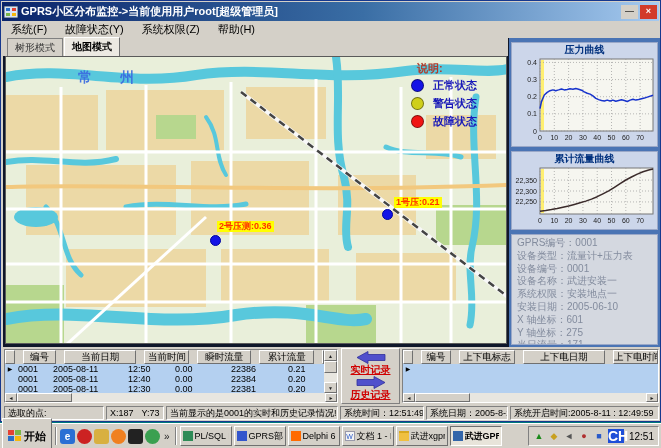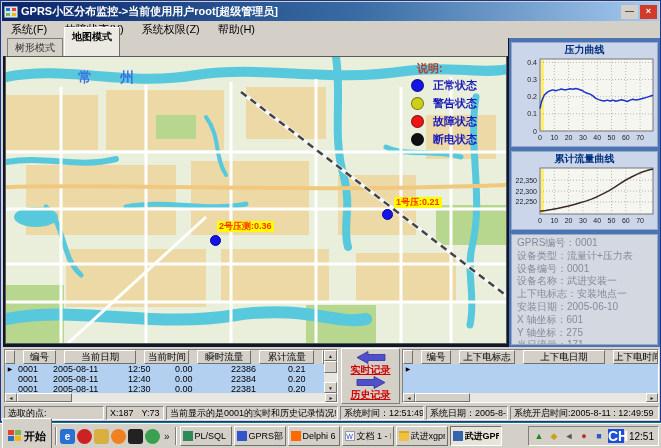--- a/index.html
+++ b/index.html
@@ -23,21 +23,21 @@
     background:#d4d0c8; display:flex; align-items:center; font-size:11px; }
   .menu-item { padding:1px 9px; }
 
   .client { position:absolute; left:2px; top:37px; width:656px; height:309px;
     background:#0f172a; }
   .tabstrip { position:absolute; left:0; top:0; width:505px; height:18px;
     background:#d4d0c8; display:flex; align-items:flex-end; padding-left:4px; }
   .tab { font-size:10px; padding:2px 7px 1px; background:#d4d0c8;
     border:1px solid #808080; border-bottom:none; margin-right:1px; color:#333; }
   .tab.active { background:#ece9e2; border-color:#fff #707070 transparent #fff;
-    position:relative; top:1px; padding-bottom:13px; font-weight:bold; color:#000; }
+    position:relative; top:1px; padding-bottom:3px; font-weight:bold; color:#000; }
 
   
   .map { position:absolute; left:2px; top:18px; width:502px; height:288px;
     background:#e9efda; border:1px solid #5a5a5a; overflow:hidden; }
   .map svg { display:block; }
   .city-label { position:absolute; left:72px; top:12px; color:#3a6ae0;
     font-size:14px; font-weight:bold; letter-spacing:12px; opacity:.9; }
   .legend { position:absolute; left:405px; top:4px; width:95px; }
   .legend-title { font-size:11px; font-weight:bold; color:#b23a2a; margin-left:6px; }
   .legend-row { display:flex; align-items:center; height:18px; }
@@ -219,24 +219,20 @@
           <span class="legend-label">正常状态</span>
         </div>
         <div class="legend-row">
           <span class="legend-dot" style="background: rgb(207, 207, 26);"></span>
           <span class="legend-label">警告状态</span>
         </div>
         <div class="legend-row">
           <span class="legend-dot" style="background: rgb(240, 20, 20);"></span>
           <span class="legend-label">故障状态</span>
         </div>
-        <div class="legend-row">
-          <span class="legend-dot" style="background: rgb(16, 16, 16);"></span>
-          <span class="legend-label">断电状态</span>
-        </div>
       </div>
 
       <div class="station-label" style="left:388px; top:140px;">1号压:0.21</div>
       <div class="station-dot" style="left: 376px; top: 152px; background: rgb(20, 20, 230);"></div>
       <div class="station-label" style="left:211px; top:164px;">2号压测:0.36</div>
       <div class="station-dot" style="left: 204px; top: 178px; background: rgb(20, 20, 230);"></div>
     </div>
 
     <div class="right-col">
       <div class="panel">
@@ -301,21 +297,21 @@
               <line x1="127.12658227848101" y1="3" x2="127.12658227848101" y2="49" stroke="#9a9a9a" stroke-width="0.7" stroke-dasharray="1,2"></line>
               <text x="127.12658227848101" y="58" font-size="7" fill="#222" text-anchor="middle">70</text>
               <polyline points="27.0,46.2 32.7,45.5 38.4,44.6 44.2,43.5 49.9,42.2 55.6,40.9 61.3,39.4 67.1,37.8 72.8,36.1 78.5,34.1 84.2,31.7 89.9,28.8 95.7,25.8 101.4,22.3 107.1,18.6 112.8,15.0 118.5,12.0 124.3,9.1 130.0,6.7 135.7,5.0 140.0,4.1" fill="none" stroke="#3a2a2a" stroke-width="1.5" stroke-linejoin="round"></polyline>
             </svg></div>
       </div>
       <div class="info-panel">
         <div class="info-line"><span>GPRS编号：</span><span>0001</span></div>
         <div class="info-line"><span>设备类型：</span><span>流量计+压力表</span></div>
         <div class="info-line"><span>设备编号：</span><span>0001</span></div>
         <div class="info-line"><span>设备名称：</span><span>武进安装一</span></div>
-        <div class="info-line"><span>上下电标志：</span><span>安装地点一</span></div>
+        <div class="info-line"><span>系统权限：</span><span>安装地点一</span></div>
         <div class="info-line"><span>安装日期：</span><span>2005-06-10</span></div>
         <div class="info-line"><span>X 轴坐标：</span><span>601</span></div>
         <div class="info-line"><span>Y 轴坐标：</span><span>275</span></div>
         <div class="info-line"><span>当日流量：</span><span>171</span></div>
       </div>
     </div>
   </div>
 
   <div class="bottom">
 

